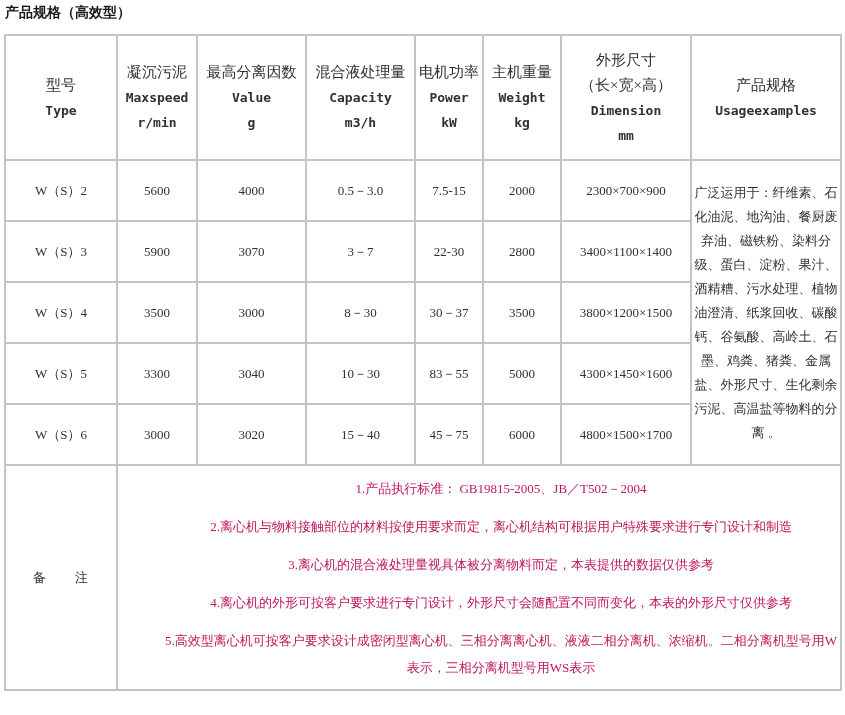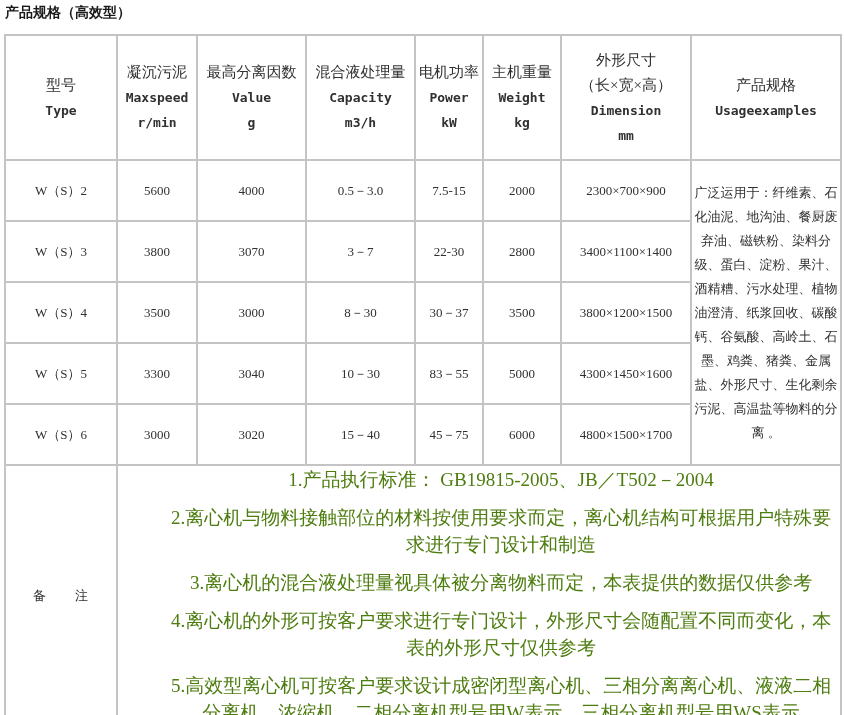--- a/index.html
+++ b/index.html
@@ -36,22 +36,22 @@
     font-size:14px;line-height:24px;
     padding:8px 2px 0 3px;color:#2e2e2e;
   }
   .notes-row td{height:223px;}
   .notes-label-cell{font-size:15px;letter-spacing:1px;color:#2e2e2e;}
   .notes-cell{
     text-align:left;vertical-align:middle;
     padding:6px 6px 6px 4px;
   }
   .note-line{
-    font-size:19px;line-height:27px;
-    margin:0 0 11px 0;color:#4d7c0f;padding-left:44px;
+    font-size:13px;line-height:27px;
+    margin:0 0 11px 0;color:#be185d;padding-left:44px;
   }
   .note-line:last-child{margin-bottom:0;}
 </style>
 </head>
 <body>
 
 <div class="page-title">产品规格（高效型）</div>
 
 <table class="spec">
   <colgroup>
@@ -114,21 +114,21 @@
     <td>4000</td>
     <td>0.5－3.0</td>
     <td>7.5-15</td>
     <td>2000</td>
     <td>2300×700×900</td>
     <td class="usage-cell" rowspan="5">广泛运用于：纤维素、石化油泥、地沟油、餐厨废弃油、磁铁粉、染料分级、蛋白、淀粉、果汁、酒精糟、污水处理、植物油澄清、纸浆回收、碳酸钙、谷氨酸、高岭土、石墨、鸡粪、猪粪、金属盐、外形尺寸、生化剩余污泥、高温盐等物料的分离 。</td>
   </tr>
 
   <tr class="data-row">
     <td class="cell-model">W（S）3</td>
-    <td>3800</td>
+    <td>5900</td>
     <td>3070</td>
     <td>3－7</td>
     <td>22-30</td>
     <td>2800</td>
     <td>3400×1100×1400</td>
   </tr>
 
   <tr class="data-row">
     <td class="cell-model">W（S）4</td>
     <td>3500</td>

